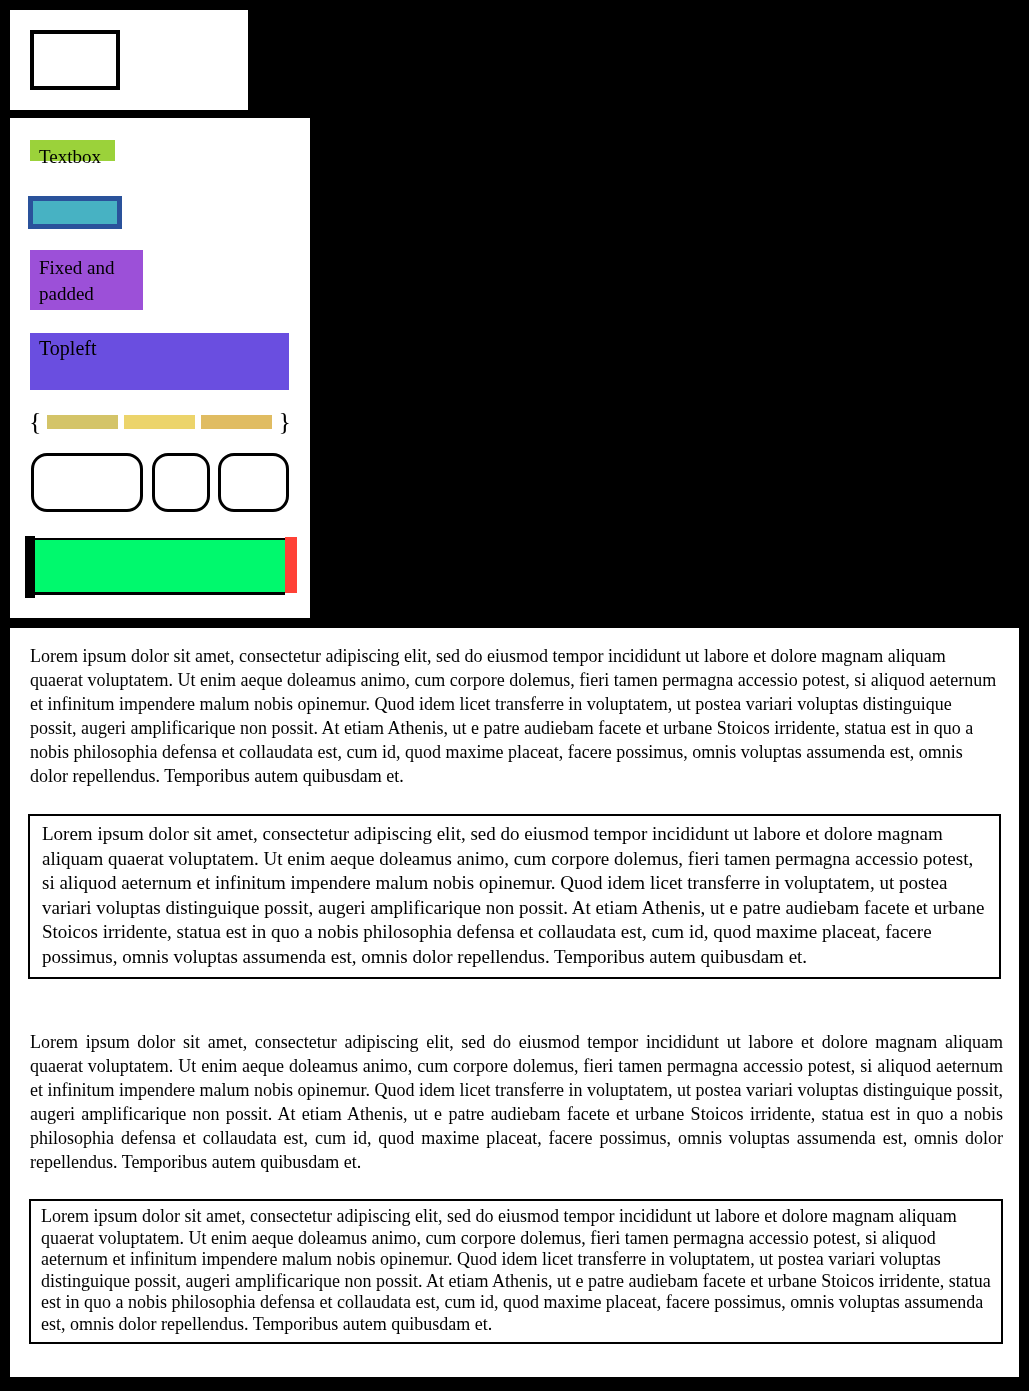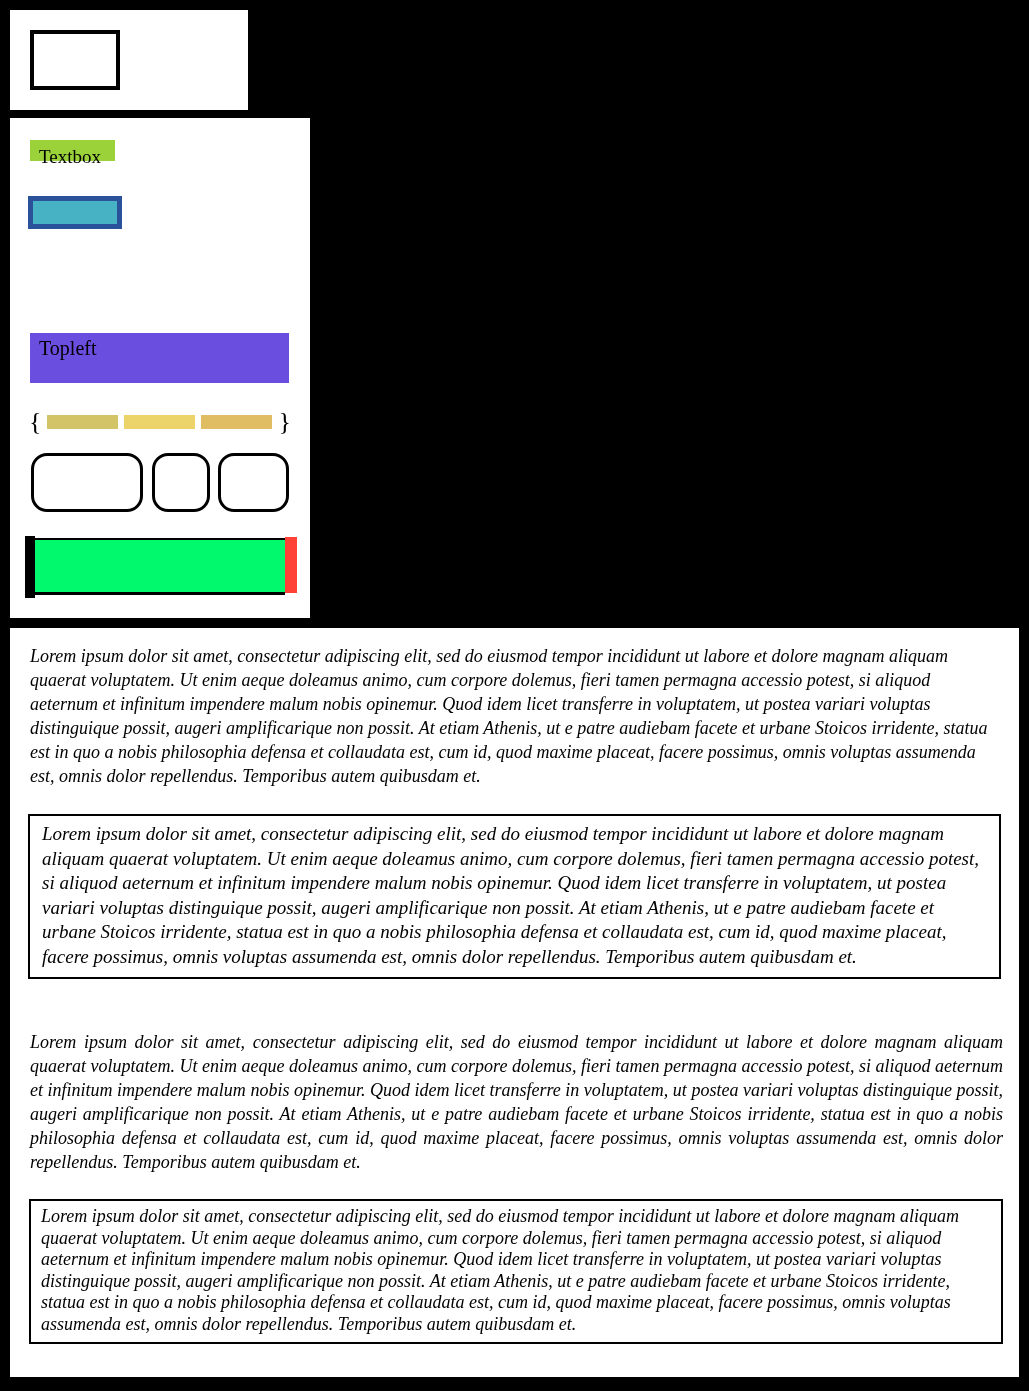--- a/index.html
+++ b/index.html
@@ -13,21 +13,21 @@
                 border:4px solid #000;background:#fff;}
 
   
   #widget-panel{left:10px;top:118px;width:300px;height:500px;}
   #textbox-label{position:absolute;left:20px;top:22px;width:85px;height:21px;
                  font-size:19px;line-height:33px;padding-left:9px;box-sizing:border-box;}
   #teal-box{position:absolute;left:18px;top:78px;width:94px;height:33px;
             border:5px solid #2a529b;box-sizing:border-box;}
   #fixed-box{position:absolute;left:20px;top:132px;width:113px;height:60px;
              font-size:19px;line-height:26px;padding:5px 0 0 9px;box-sizing:border-box;}
-  #topleft-box{position:absolute;left:20px;top:215px;width:259px;height:50px;
+  #topleft-box{position:absolute;left:20px;top:215px;width:259px;height:57px;
                font-size:20px;padding:4px 0 0 9px;box-sizing:border-box;}
 
   #brace-row{position:absolute;left:19px;top:290px;height:28px;display:flex;align-items:center;}
   .brace{font-size:26px;line-height:28px;font-family:"Liberation Serif",serif;}
   .khaki{height:14px;width:71px;margin-left:6px;}
   .khaki:nth-of-type(3){margin-right:6px;}
 
   .rounded{position:absolute;top:335px;height:59px;border:3px solid #000;border-radius:16px;
            background:#fff;box-sizing:border-box;}
   #rounded-a{left:21px;width:112px;}
@@ -35,21 +35,21 @@
   #rounded-c{left:208px;width:71px;}
 
   #bar-widget{position:absolute;left:15px;top:418px;width:272px;height:62px;}
   #bar-black{position:absolute;left:0;top:0;width:10px;height:62px;background:#000;}
   #bar-green{position:absolute;left:10px;top:2px;width:250px;height:57px;
              border-top:2px solid #000;border-bottom:3px solid #000;box-sizing:border-box;}
   #bar-red{position:absolute;left:260px;top:1px;width:12px;height:56px;}
 
   
   #text-panel{left:10px;top:628px;width:1009px;height:749px;overflow:hidden;}
-  .lorem{position:absolute;margin:0;font-style:italic;}
+  .lorem{position:absolute;margin:0;}
   #para-1{left:20px;top:16px;width:972px;font-size:18px;line-height:24px;text-align:left;}
   #para-2-box{left:18px;top:186px;width:973px;border:2px solid #000;box-sizing:border-box;
               padding:6px 12px 8px 12px;font-size:19px;line-height:24.5px;text-align:left;}
   #para-3{left:20px;top:402px;width:973px;font-size:18px;line-height:24px;text-align:justify;}
   #para-4-box{left:19px;top:571px;width:974px;border:2px solid #000;box-sizing:border-box;
               padding:5px 10px 7px 10px;font-size:18px;line-height:21.5px;text-align:left;}
 </style>
 </head>
 <body>
 
@@ -58,20 +58,21 @@
   <div id="top-panel" class="panel">
     <div id="outlined-box"></div>
   </div>
 
   <div id="widget-panel" class="panel">
 
     <div id="textbox-label" style="background-color: rgb(155, 210, 58);">Textbox</div>
 
     <div id="teal-box" style="background-color: rgb(71, 178, 195);"></div>
 
+    <div id="fixed-box" style="background-color: rgb(156, 80, 216);">Fixed and padded</div>
 
     <div id="topleft-box" style="background-color: rgb(106, 78, 224);">Topleft</div>
 
     <div id="brace-row">
       <span class="brace">{</span>
       <div class="khaki" style="background-color: rgb(212, 196, 104);"></div>
       <div class="khaki" style="background-color: rgb(236, 212, 107);"></div>
       <div class="khaki" style="background-color: rgb(224, 188, 98);"></div>
       <span class="brace">}</span>
     </div>

